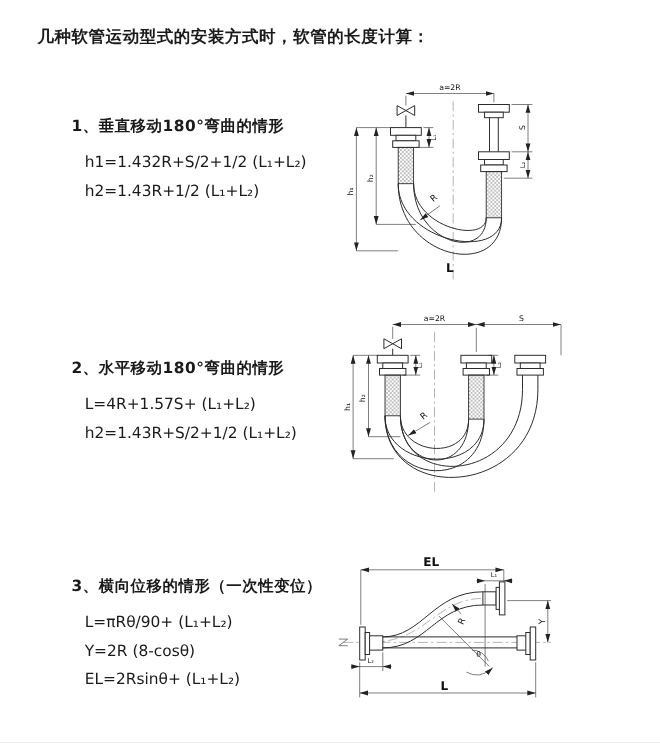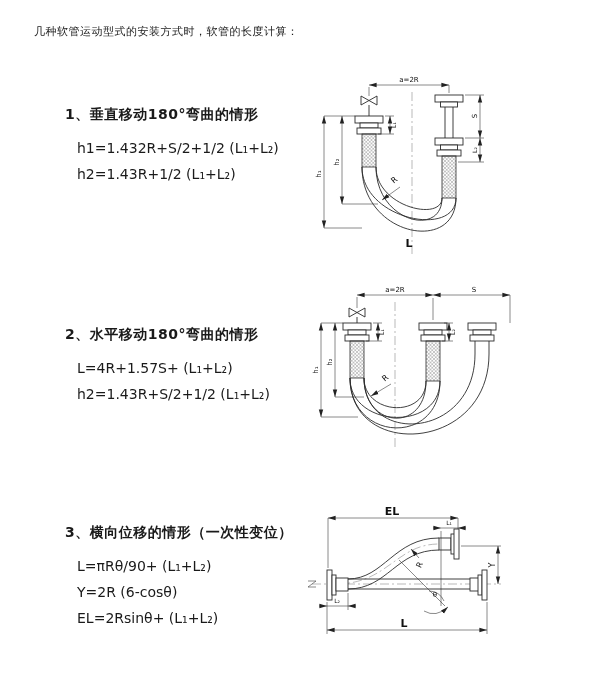--- a/index.html
+++ b/index.html
@@ -4,21 +4,21 @@
 <style>
   html,body { margin:0; padding:0; background:#e9e9e9; }
   .page {
     position:relative; width:600px; height:675px; margin:0 auto;
     background:#ffffff; overflow:hidden;
     border-right:1px solid #d4d4d4; border-bottom:1px solid #d4d4d4;
     font-family:"DejaVu Sans","Liberation Sans",sans-serif; color:#1a1a1a;
   }
   .title {
     position:absolute; left:34px; top:24px; margin:0;
-    font-size:11px; font-weight:400; letter-spacing:.5px;
+    font-size:15px; font-weight:700; letter-spacing:.5px;
   }
   .section { position:absolute; left:48px; }
   .sec1 { top:106px; } .sec2 { top:326px; } .sec3 { top:524px; }
   .heading { font-size:14px; font-weight:700; margin:0 0 11px 17px; letter-spacing:.5px; }
   .formula { font-size:14px; line-height:26px; margin-left:29px; white-space:pre; }
   .diagram { position:absolute; }
   .d1 { left:312px; top:70px; }
   .d2 { left:308px; top:282px; }
   .d3 { left:298px; top:498px; }
   
@@ -205,21 +205,21 @@
       <text class="dlab-sm" x="147" y="50" text-anchor="middle" transform="rotate(-90 147 50)">L₂</text>
 
       <line class="thin" x1="83" y1="102" x2="63" y2="114" marker-end="url(#arwB)"></line>
       <text class="rlab" x="79" y="98" text-anchor="middle" transform="rotate(-40 79 98)">R</text>
     </g>
   </svg>
 
   <div class="section sec3">
     <div class="heading">3、横向位移的情形（一次性变位）</div>
     <div class="formula">L=πRθ/90+ (L₁+L₂)</div>
-    <div class="formula">Y=2R (6-cosθ)</div>
+    <div class="formula">Y=2R (8-cosθ)</div>
     <div class="formula">EL=2Rsinθ+ (L₁+L₂)</div>
   </div>
 
   <svg class="diagram d3" width="302" height="155" viewBox="0 0 302 155">
     <defs>
       <marker id="arwC" markerWidth="9" markerHeight="6" refX="7.6" refY="3" orient="auto-start-reverse" markerUnits="userSpaceOnUse">
         <path d="M0,0.8 L7.6,3 L0,5.2 Z" fill="#222"></path>
       </marker>
     </defs>
 

